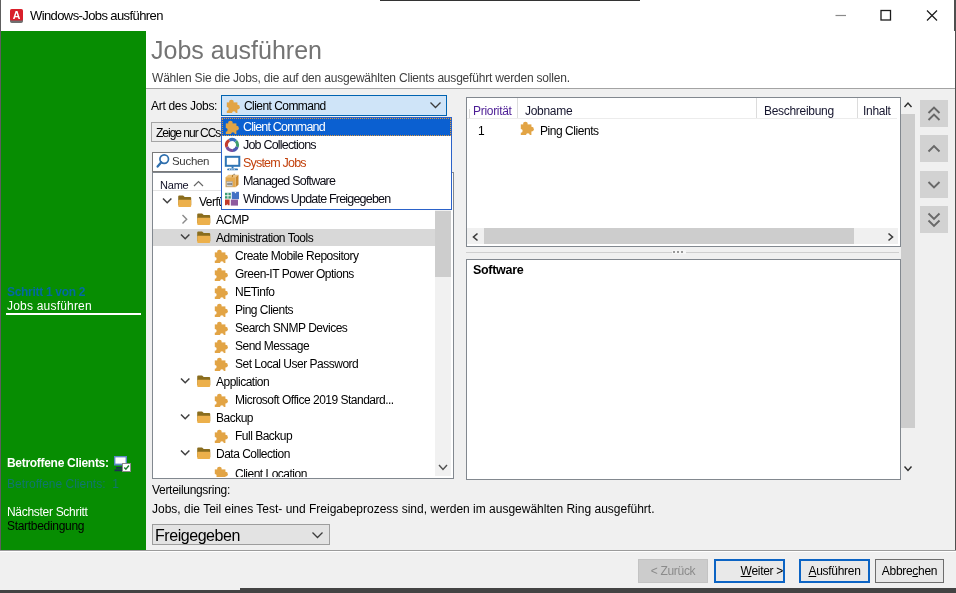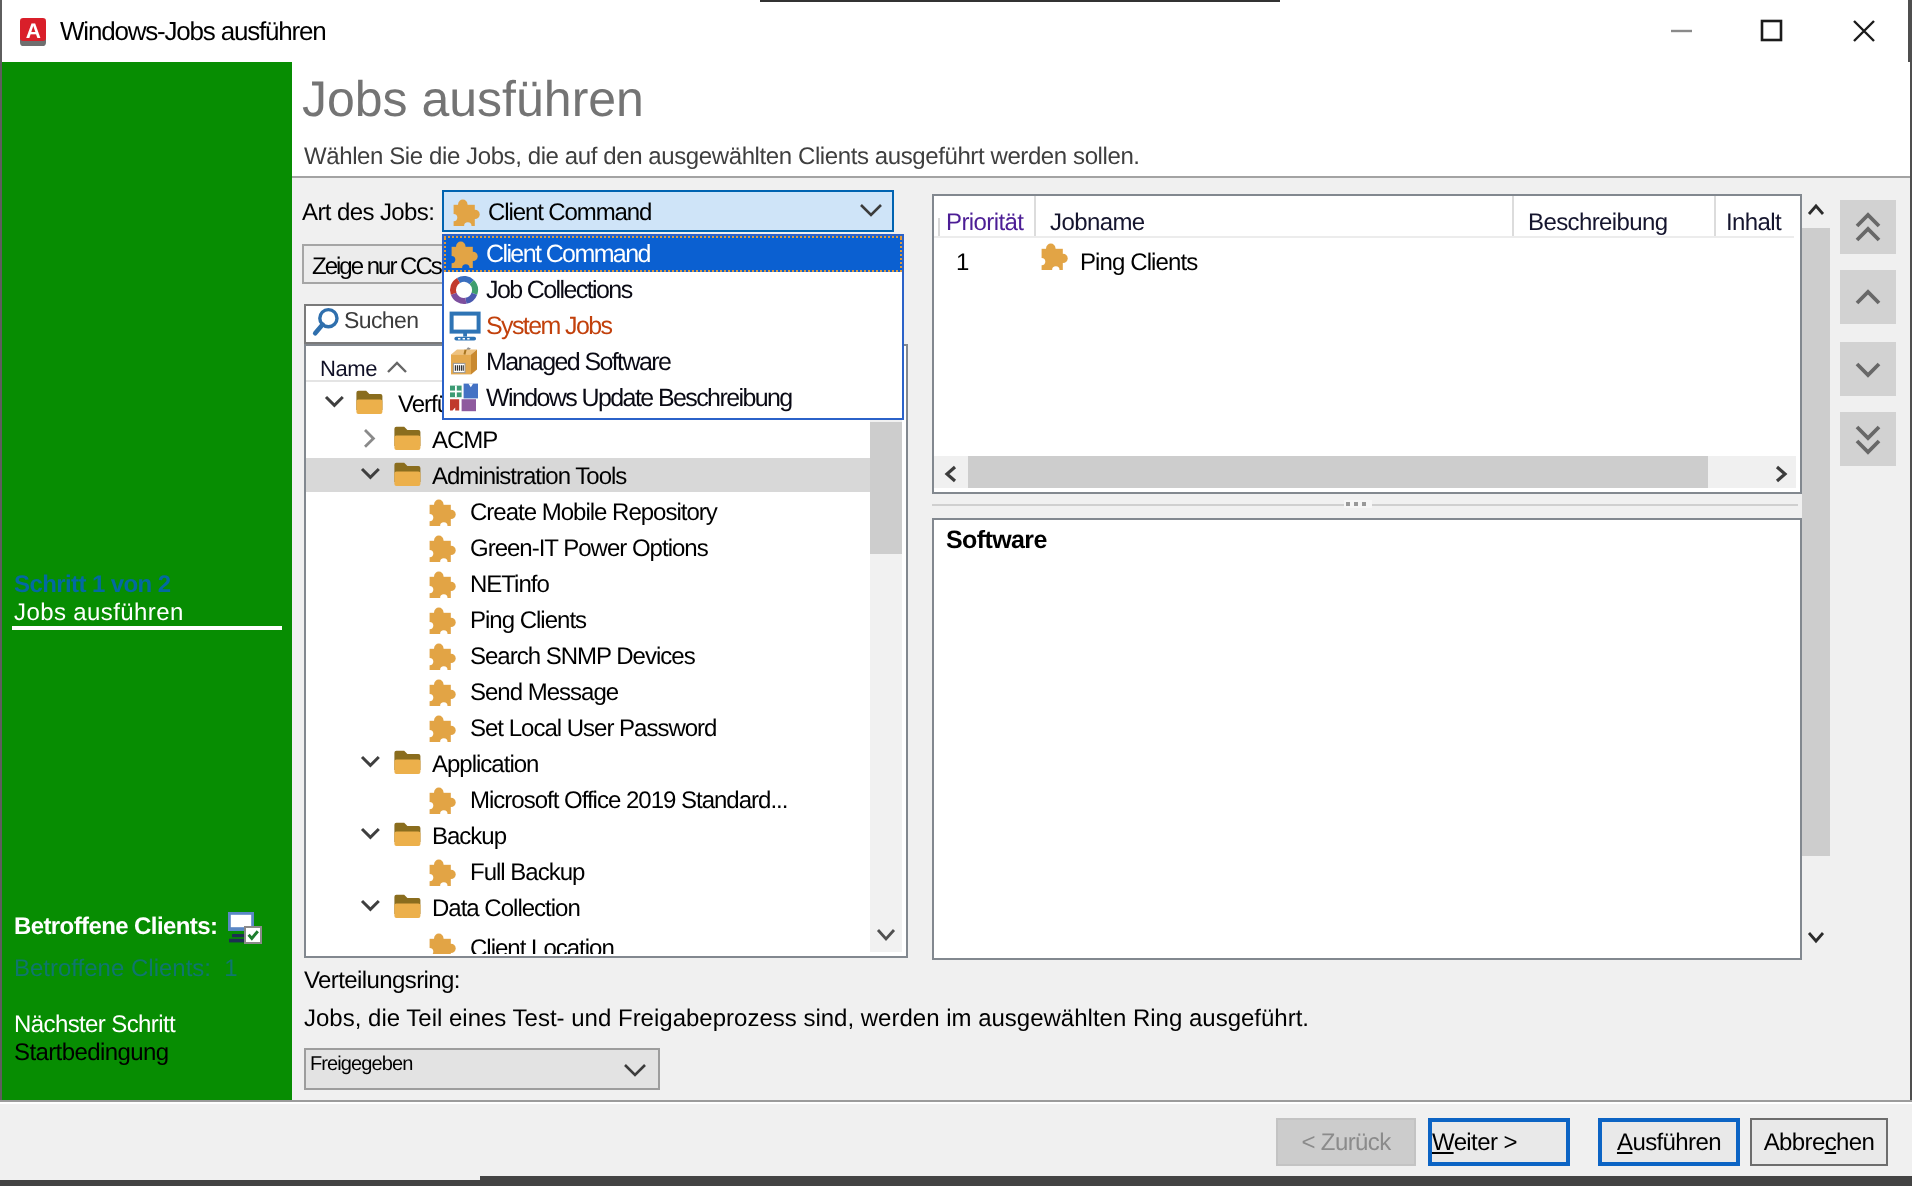--- a/index.html
+++ b/index.html
@@ -298,41 +298,41 @@
 
 <svg class="a" style="left:224px;top:191px" width="16" height="16" viewBox="0 0 16 16">
 <rect x="1" y="1.8" width="5.8" height="5.8" fill="#3c9b74"></rect>
 <rect x="3.5" y="1.8" width="0.9" height="5.8" fill="#fff"></rect>
 <rect x="1" y="4.3" width="5.8" height="0.9" fill="#fff"></rect>
 <rect x="7.8" y="0.8" width="7.2" height="7.4" fill="#4472c4"></rect>
 <path d="M10.2 0.8 l1.2 1.8 l1.2 -1.8 z" fill="#fff"></path>
 <path d="M1 8.6 h4.6 v5.6 h-2 l0 -1.4 l-1.3 1.4 h-1.3 z" fill="#c0392b"></path>
 <rect x="6.8" y="8.6" width="7.2" height="6" fill="#8e5a9e"></rect>
 </svg>
-<div class="a" style="left:243px;top:191.5px;font-size:12.5px;color:#0a0a14;letter-spacing:-0.8px">Windows Update Beschreibung</div>
+<div class="a" style="left:243px;top:191.5px;font-size:12.5px;color:#0a0a14;letter-spacing:-0.8px">Windows Update Freigegeben</div>
 
 <div class="a" style="left:221px;top:95px;width:226px;height:21px;background:#cfe4f8;border:1px solid #0063b1;box-sizing:border-box"></div>
 <svg class="a" style="left:225px;top:98px;--nc:#cfe4f8" width="16" height="16" viewBox="0 0 16 16">
     <use href="#pzg"></use>
   </svg>
 <div class="a" style="left:244px;top:99px;font-size:12px;letter-spacing:-0.55px">Client Command</div>
 <svg class="a" style="left:429px;top:101px" width="13" height="9" viewBox="0 0 13 9">
     <path d="M1.5 1.5 L6.5 6.5 L11.5 1.5" fill="none" stroke="#3c3c3c" stroke-width="1.3"></path>
   </svg>
 
 <div class="a" style="left:152px;top:483px;font-size:12px">Verteilungsring:</div>
 <div class="a" style="left:152px;top:502px;font-size:12px;letter-spacing:0">Jobs, die Teil eines Test- und Freigabeprozess sind, werden im ausgewählten Ring ausgeführt.</div>
 <div class="a" style="left:152px;top:524px;width:178px;height:21px;background:#e3e3e3;border:1px solid #9d9d9d;box-sizing:border-box"></div>
-<div class="a" style="left:155px;top:527px;font-size:10px;letter-spacing:-0.45px">Freigegeben</div>
+<div class="a" style="left:155px;top:527px;font-size:16px;letter-spacing:-0.45px">Freigegeben</div>
 <svg class="a" style="left:311px;top:531px" width="13" height="9" viewBox="0 0 13 9">
     <path d="M1.5 1.5 L6.5 6.5 L11.5 1.5" fill="none" stroke="#3c3c3c" stroke-width="1.3"></path>
   </svg>
 
 <div class="a" style="left:0;top:550px;width:956px;height:1px;background:#9b9b9b"></div>
 <div class="a" style="left:0;top:551px;width:956px;height:1px;background:#ffffff"></div>
 <div class="a" style="left:0;top:552px;width:956px;height:36px;background:#f0f0f0"></div>
 <div class="a" style="left:0;top:588px;width:956px;height:5px;background:#434343"></div>
 <div class="a" style="left:0;top:588px;width:240px;height:2px;background:#f0f0f0"></div>
 
 <div class="a" style="left:638px;top:559px;width:70px;height:24px;background:#cccccc;border:1px solid #c3c3c3;box-sizing:border-box;text-align:center;line-height:22px;color:#8b8b8b;font-size:12px">&lt; Zurück</div>
-<div class="a" style="left:714px;top:559px;width:71px;height:24px;background:#e9e9e9;border:2px solid #0c64c4;box-sizing:border-box;text-align:left;line-height:20px;font-size:12px"><u>W</u>eiter &gt;</div>
+<div class="a" style="left:714px;top:559px;width:71px;height:24px;background:#e9e9e9;border:2px solid #0c64c4;box-sizing:border-box;text-align:right;line-height:20px;font-size:12px"><u>W</u>eiter &gt;</div>
 <div class="a" style="left:799px;top:559px;width:71px;height:24px;background:#e9e9e9;border:2px solid #0c64c4;box-sizing:border-box;text-align:center;line-height:20px;font-size:12px"><u>A</u>usführen</div>
 <div class="a" style="left:875px;top:559px;width:69px;height:24px;background:#e9e9e9;border:1px solid #6d6d6d;box-sizing:border-box;text-align:center;line-height:22px;font-size:12px">Abbre<u>c</u>hen</div>
 
 </body></html>

